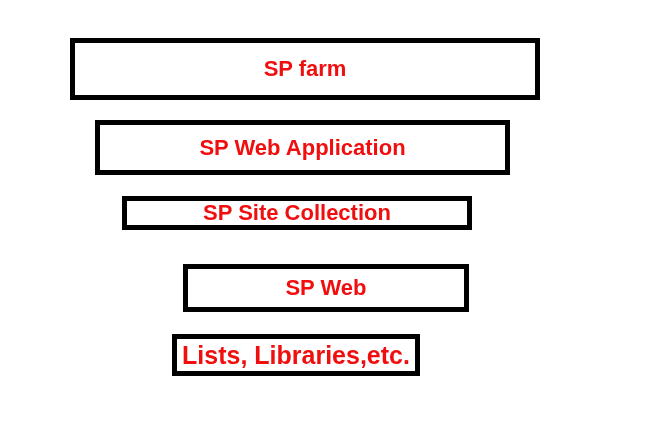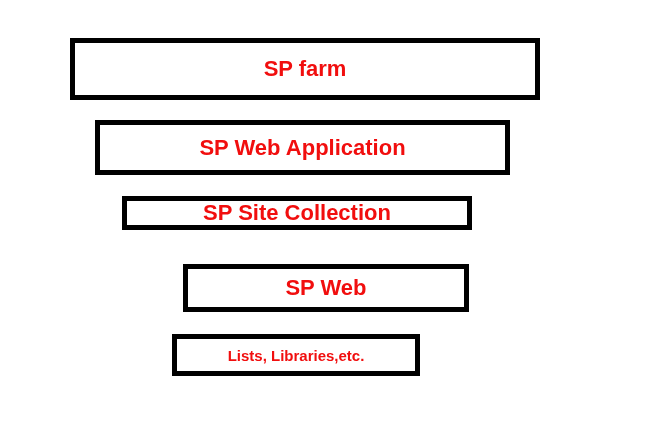--- a/index.html
+++ b/index.html
@@ -30,21 +30,21 @@
       font-size: 22px;
       letter-spacing: 0px;
       white-space: nowrap;
     }
     
     .box1 { left: 70px;  top: 38px;  width: 470px; height: 62px; }
     .box2 { left: 95px;  top: 120px; width: 415px; height: 55px; }
     .box3 { left: 122px; top: 196px; width: 350px; height: 34px; }
     .box4 { left: 152px; top: 264px; width: 286px; height: 48px; margin-left: 31px; }
     .box5 { left: 172px; top: 334px; width: 248px; height: 42px; }
-    .box5 .box-label { font-size: 15px; }
+    .box5 .box-label { font-size: 25px; }
   </style>
 </head>
 <body>
 
 <div class="canvas">
 
   <div class="box box2">
     <span class="box-label">SP Web Application</span>
   </div>
 

